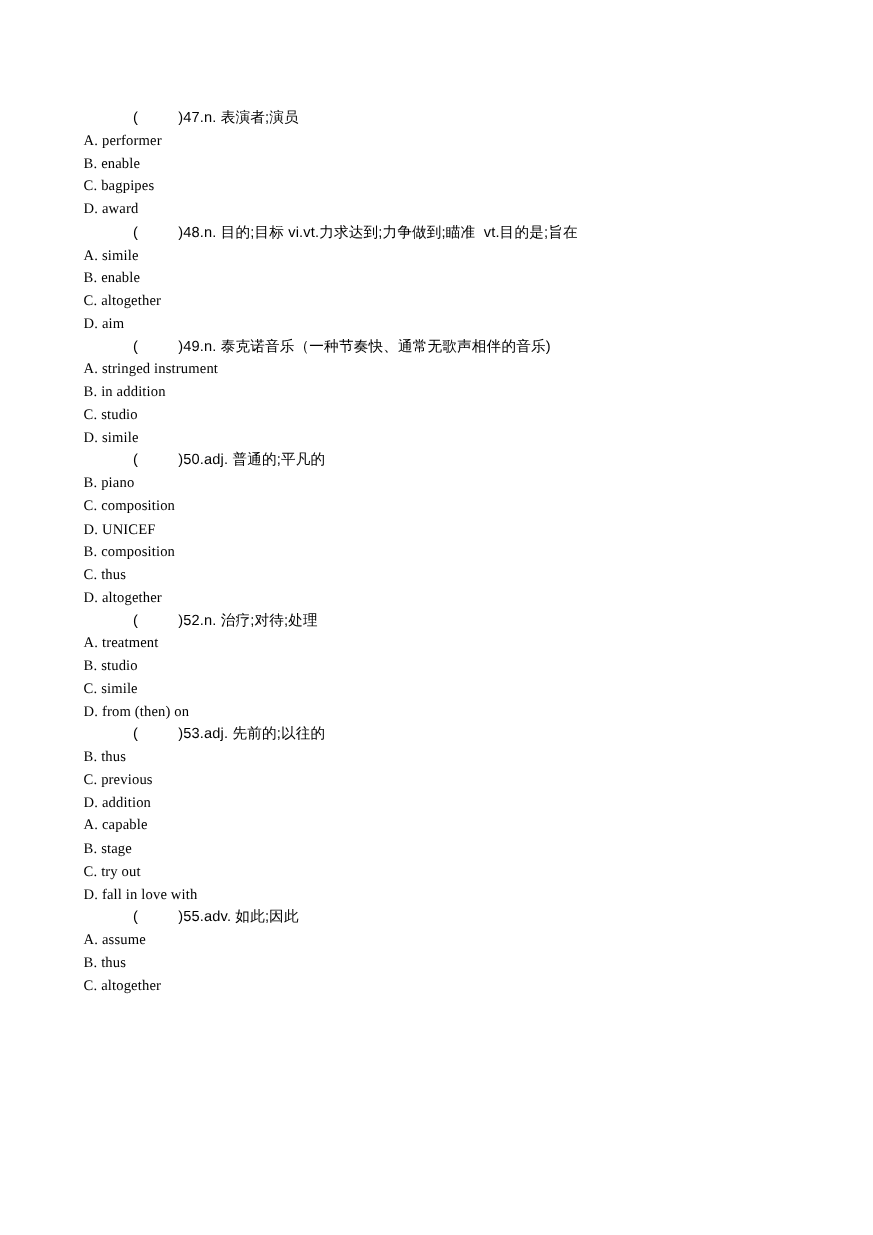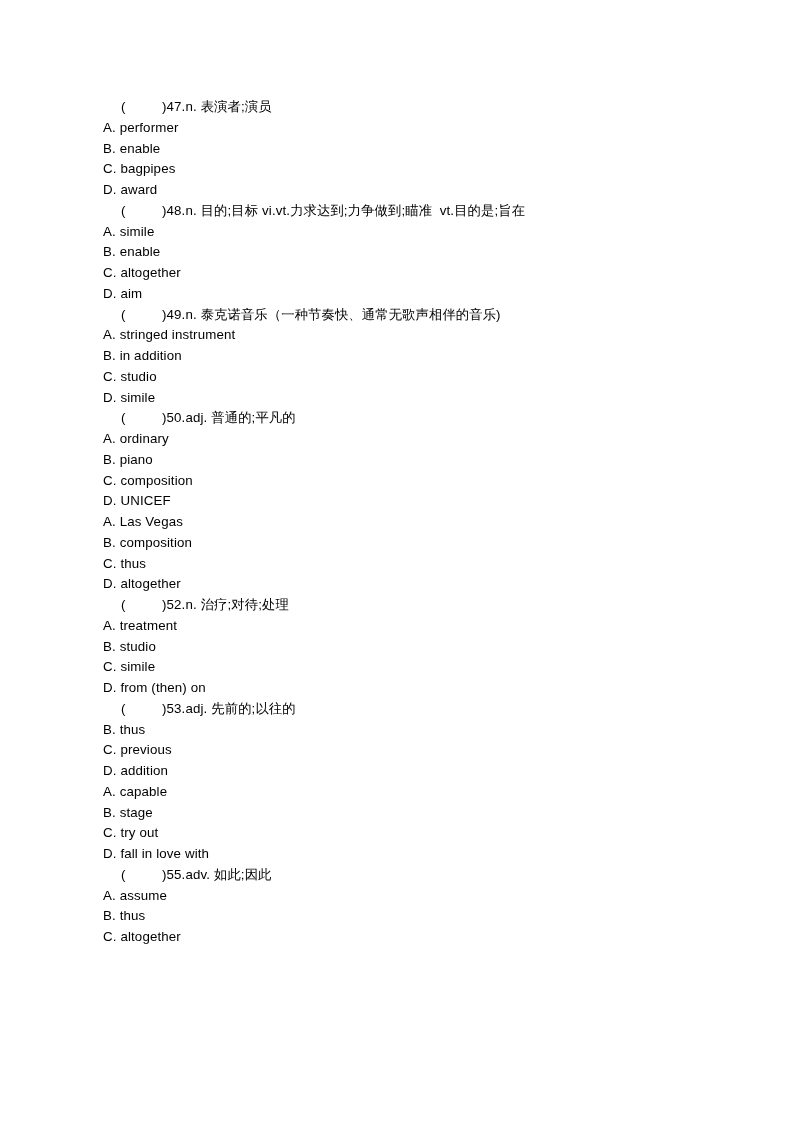--- a/index.html
+++ b/index.html
@@ -55,22 +55,23 @@
   }
   .q-meaning {
     display: inline;
   }
   .option-line {
     display: block;
     white-space: pre;
     font-size: 13.3px;
     line-height: 20.75px;
     height: 20.75px;
-    padding-left: 103px;
+    padding-left: 76px;
     letter-spacing: 0.01em;
+    font-family: Liberation Serif, serif;
   }
   .opt-letter {
     display: inline;
   }
   .opt-text {
     display: inline;
   }
 </style>
 </head>
 <body style="color: rgb(0, 0, 0);">
@@ -93,27 +94,25 @@
       </div>
       <div class="question-block">
         <div class="question-line"><span class="q-paren-open">(</span><span class="q-paren-close">)</span><span class="q-num">49.</span><span class="q-pos">n. </span><span class="q-meaning">泰克诺音乐（一种节奏快、通常无歌声相伴的音乐)</span></div>
         <div class="option-line"><span class="opt-letter">A</span><span class="opt-sep">. </span><span class="opt-text">stringed instrument</span></div>
         <div class="option-line"><span class="opt-letter">B</span><span class="opt-sep">. </span><span class="opt-text">in addition</span></div>
         <div class="option-line"><span class="opt-letter">C</span><span class="opt-sep">. </span><span class="opt-text">studio</span></div>
         <div class="option-line"><span class="opt-letter">D</span><span class="opt-sep">. </span><span class="opt-text">simile</span></div>
       </div>
       <div class="question-block">
         <div class="question-line"><span class="q-paren-open">(</span><span class="q-paren-close">)</span><span class="q-num">50.</span><span class="q-pos">adj. </span><span class="q-meaning">普通的;平凡的</span></div>
-        <div class="option-line"><span class="opt-letter">A</span><span class="opt-sep">. </span><span class="opt-text">ordinary</span></div>
         <div class="option-line"><span class="opt-letter">B</span><span class="opt-sep">. </span><span class="opt-text">piano</span></div>
         <div class="option-line"><span class="opt-letter">C</span><span class="opt-sep">. </span><span class="opt-text">composition</span></div>
         <div class="option-line"><span class="opt-letter">D</span><span class="opt-sep">. </span><span class="opt-text">UNICEF</span></div>
       </div>
       <div class="question-block">
-        <div class="option-line"><span class="opt-letter">A</span><span class="opt-sep">. </span><span class="opt-text">Las Vegas</span></div>
         <div class="option-line"><span class="opt-letter">B</span><span class="opt-sep">. </span><span class="opt-text">composition</span></div>
         <div class="option-line"><span class="opt-letter">C</span><span class="opt-sep">. </span><span class="opt-text">thus</span></div>
         <div class="option-line"><span class="opt-letter">D</span><span class="opt-sep">. </span><span class="opt-text">altogether</span></div>
       </div>
       <div class="question-block">
         <div class="question-line"><span class="q-paren-open">(</span><span class="q-paren-close">)</span><span class="q-num">52.</span><span class="q-pos">n. </span><span class="q-meaning">治疗;对待;处理</span></div>
         <div class="option-line"><span class="opt-letter">A</span><span class="opt-sep">. </span><span class="opt-text">treatment</span></div>
         <div class="option-line"><span class="opt-letter">B</span><span class="opt-sep">. </span><span class="opt-text">studio</span></div>
         <div class="option-line"><span class="opt-letter">C</span><span class="opt-sep">. </span><span class="opt-text">simile</span></div>
         <div class="option-line"><span class="opt-letter">D</span><span class="opt-sep">. </span><span class="opt-text">from (then) on</span></div>

